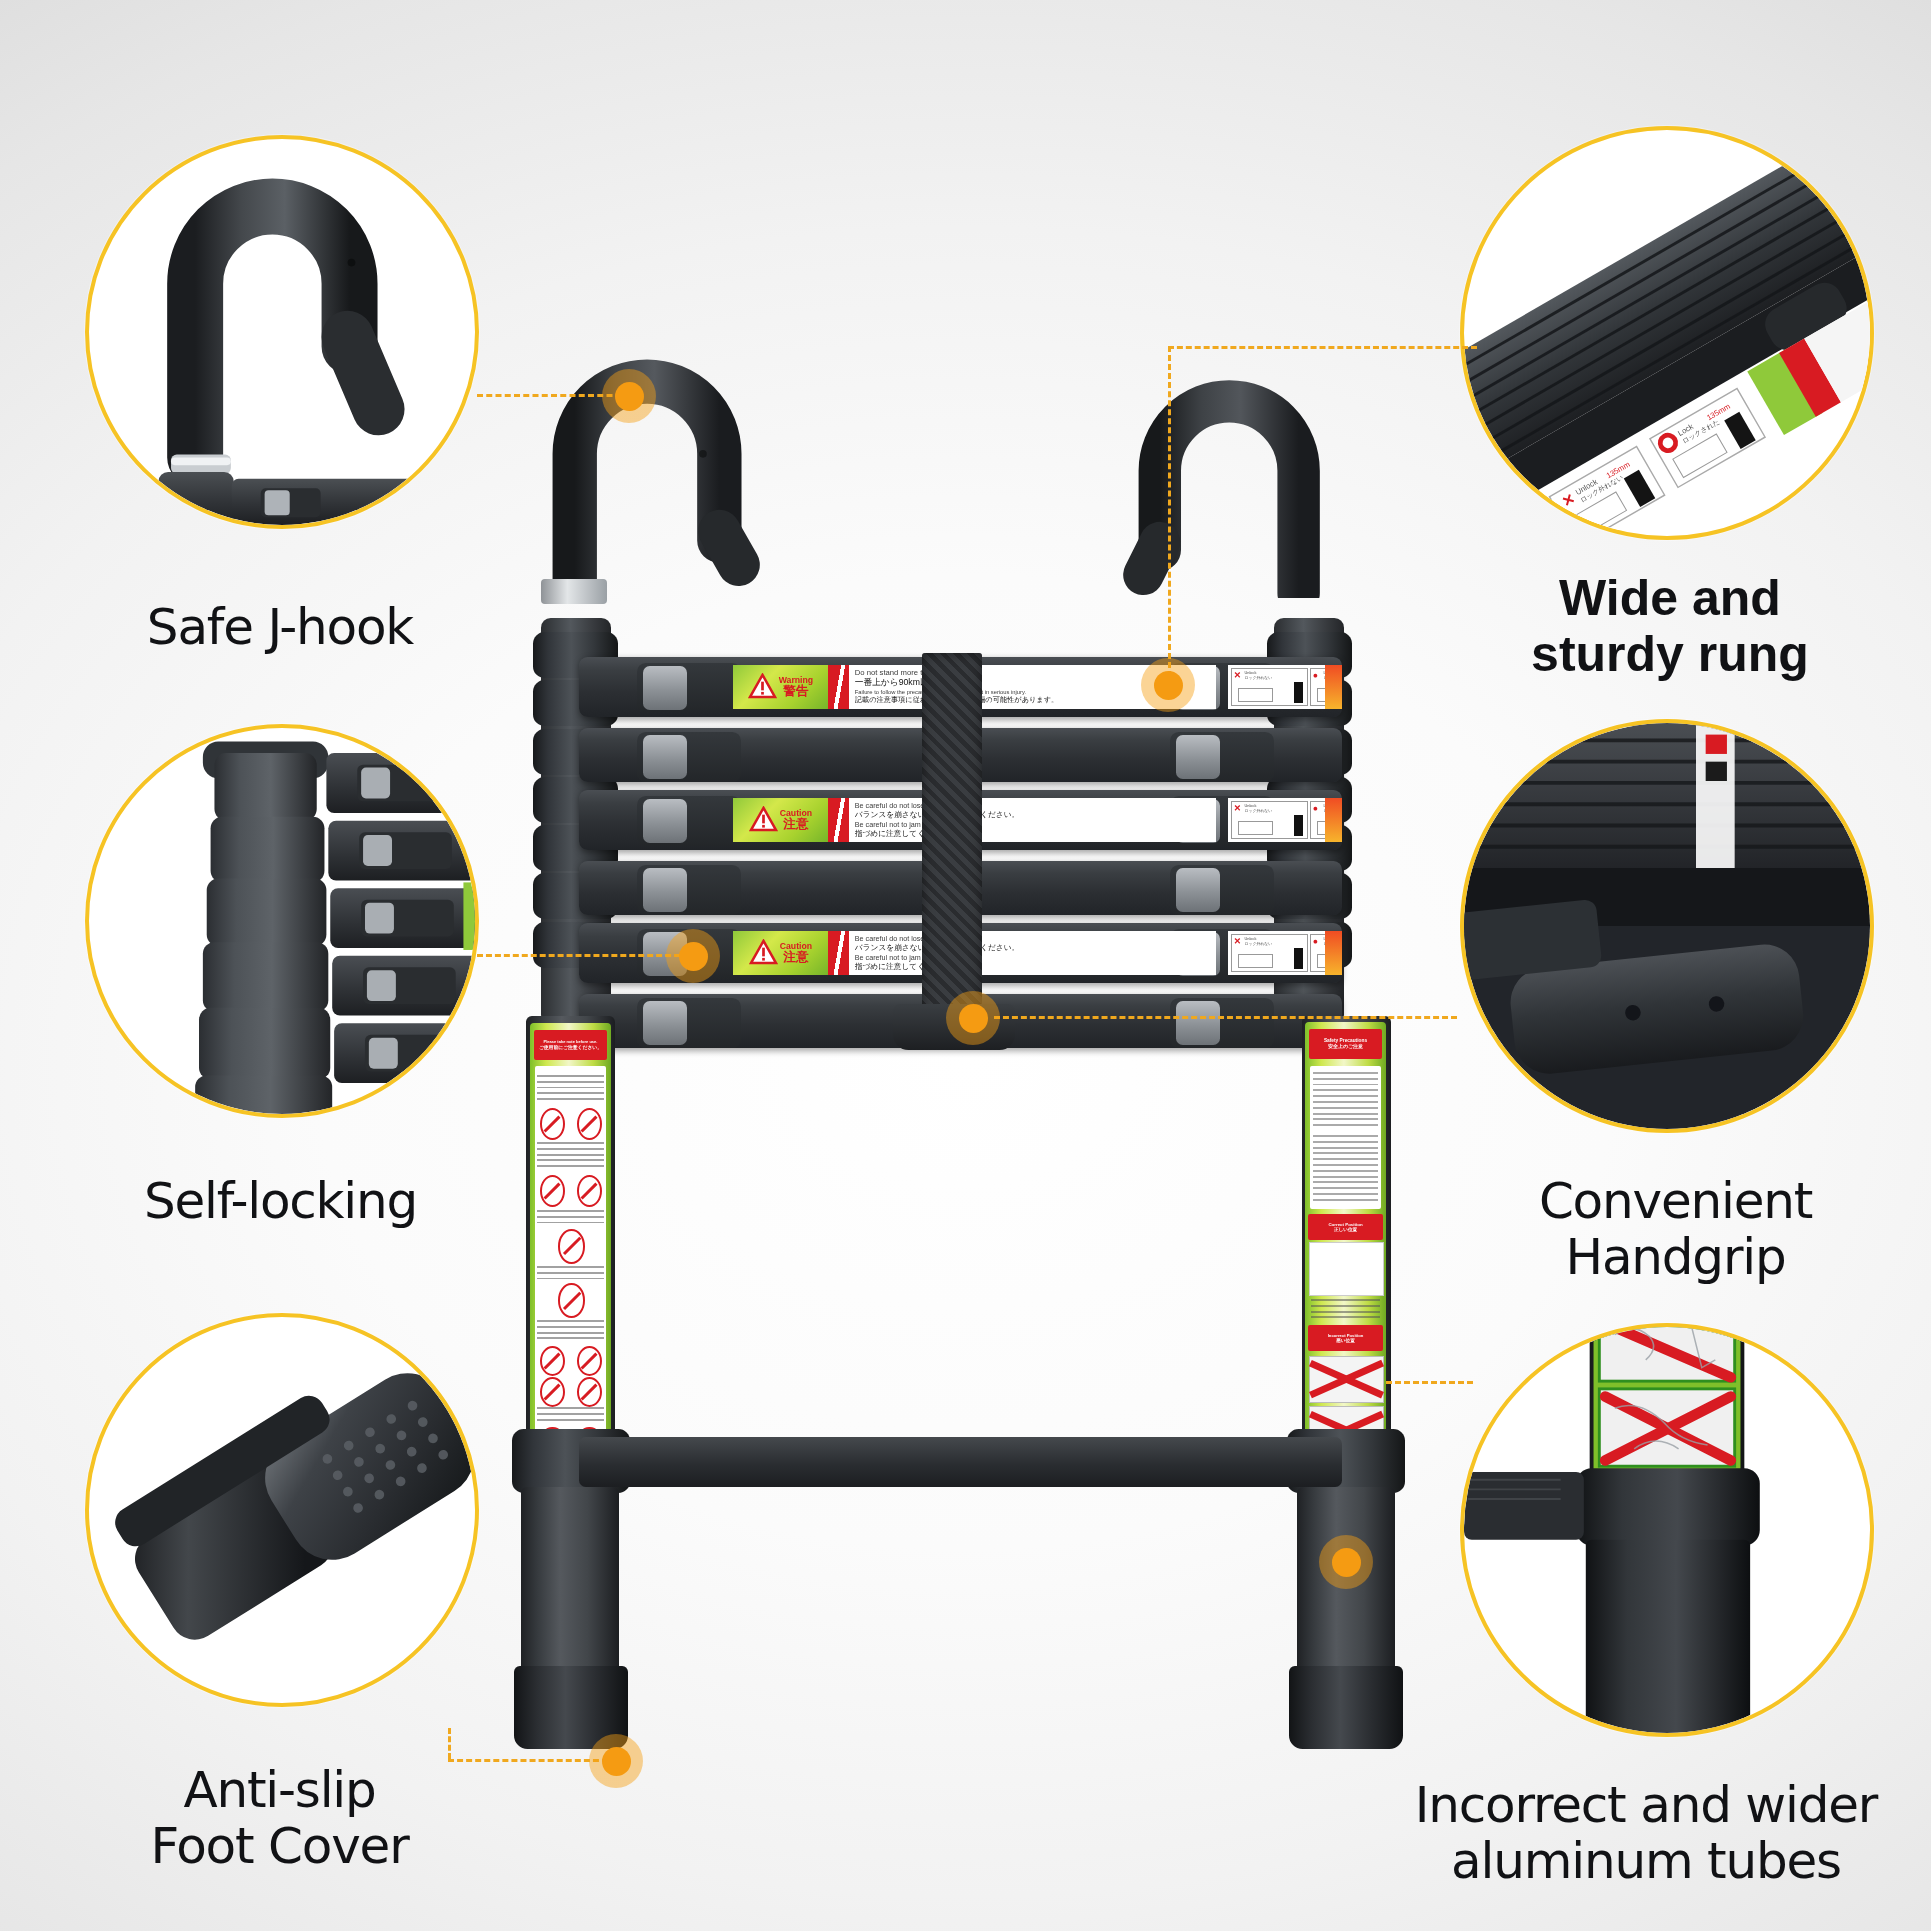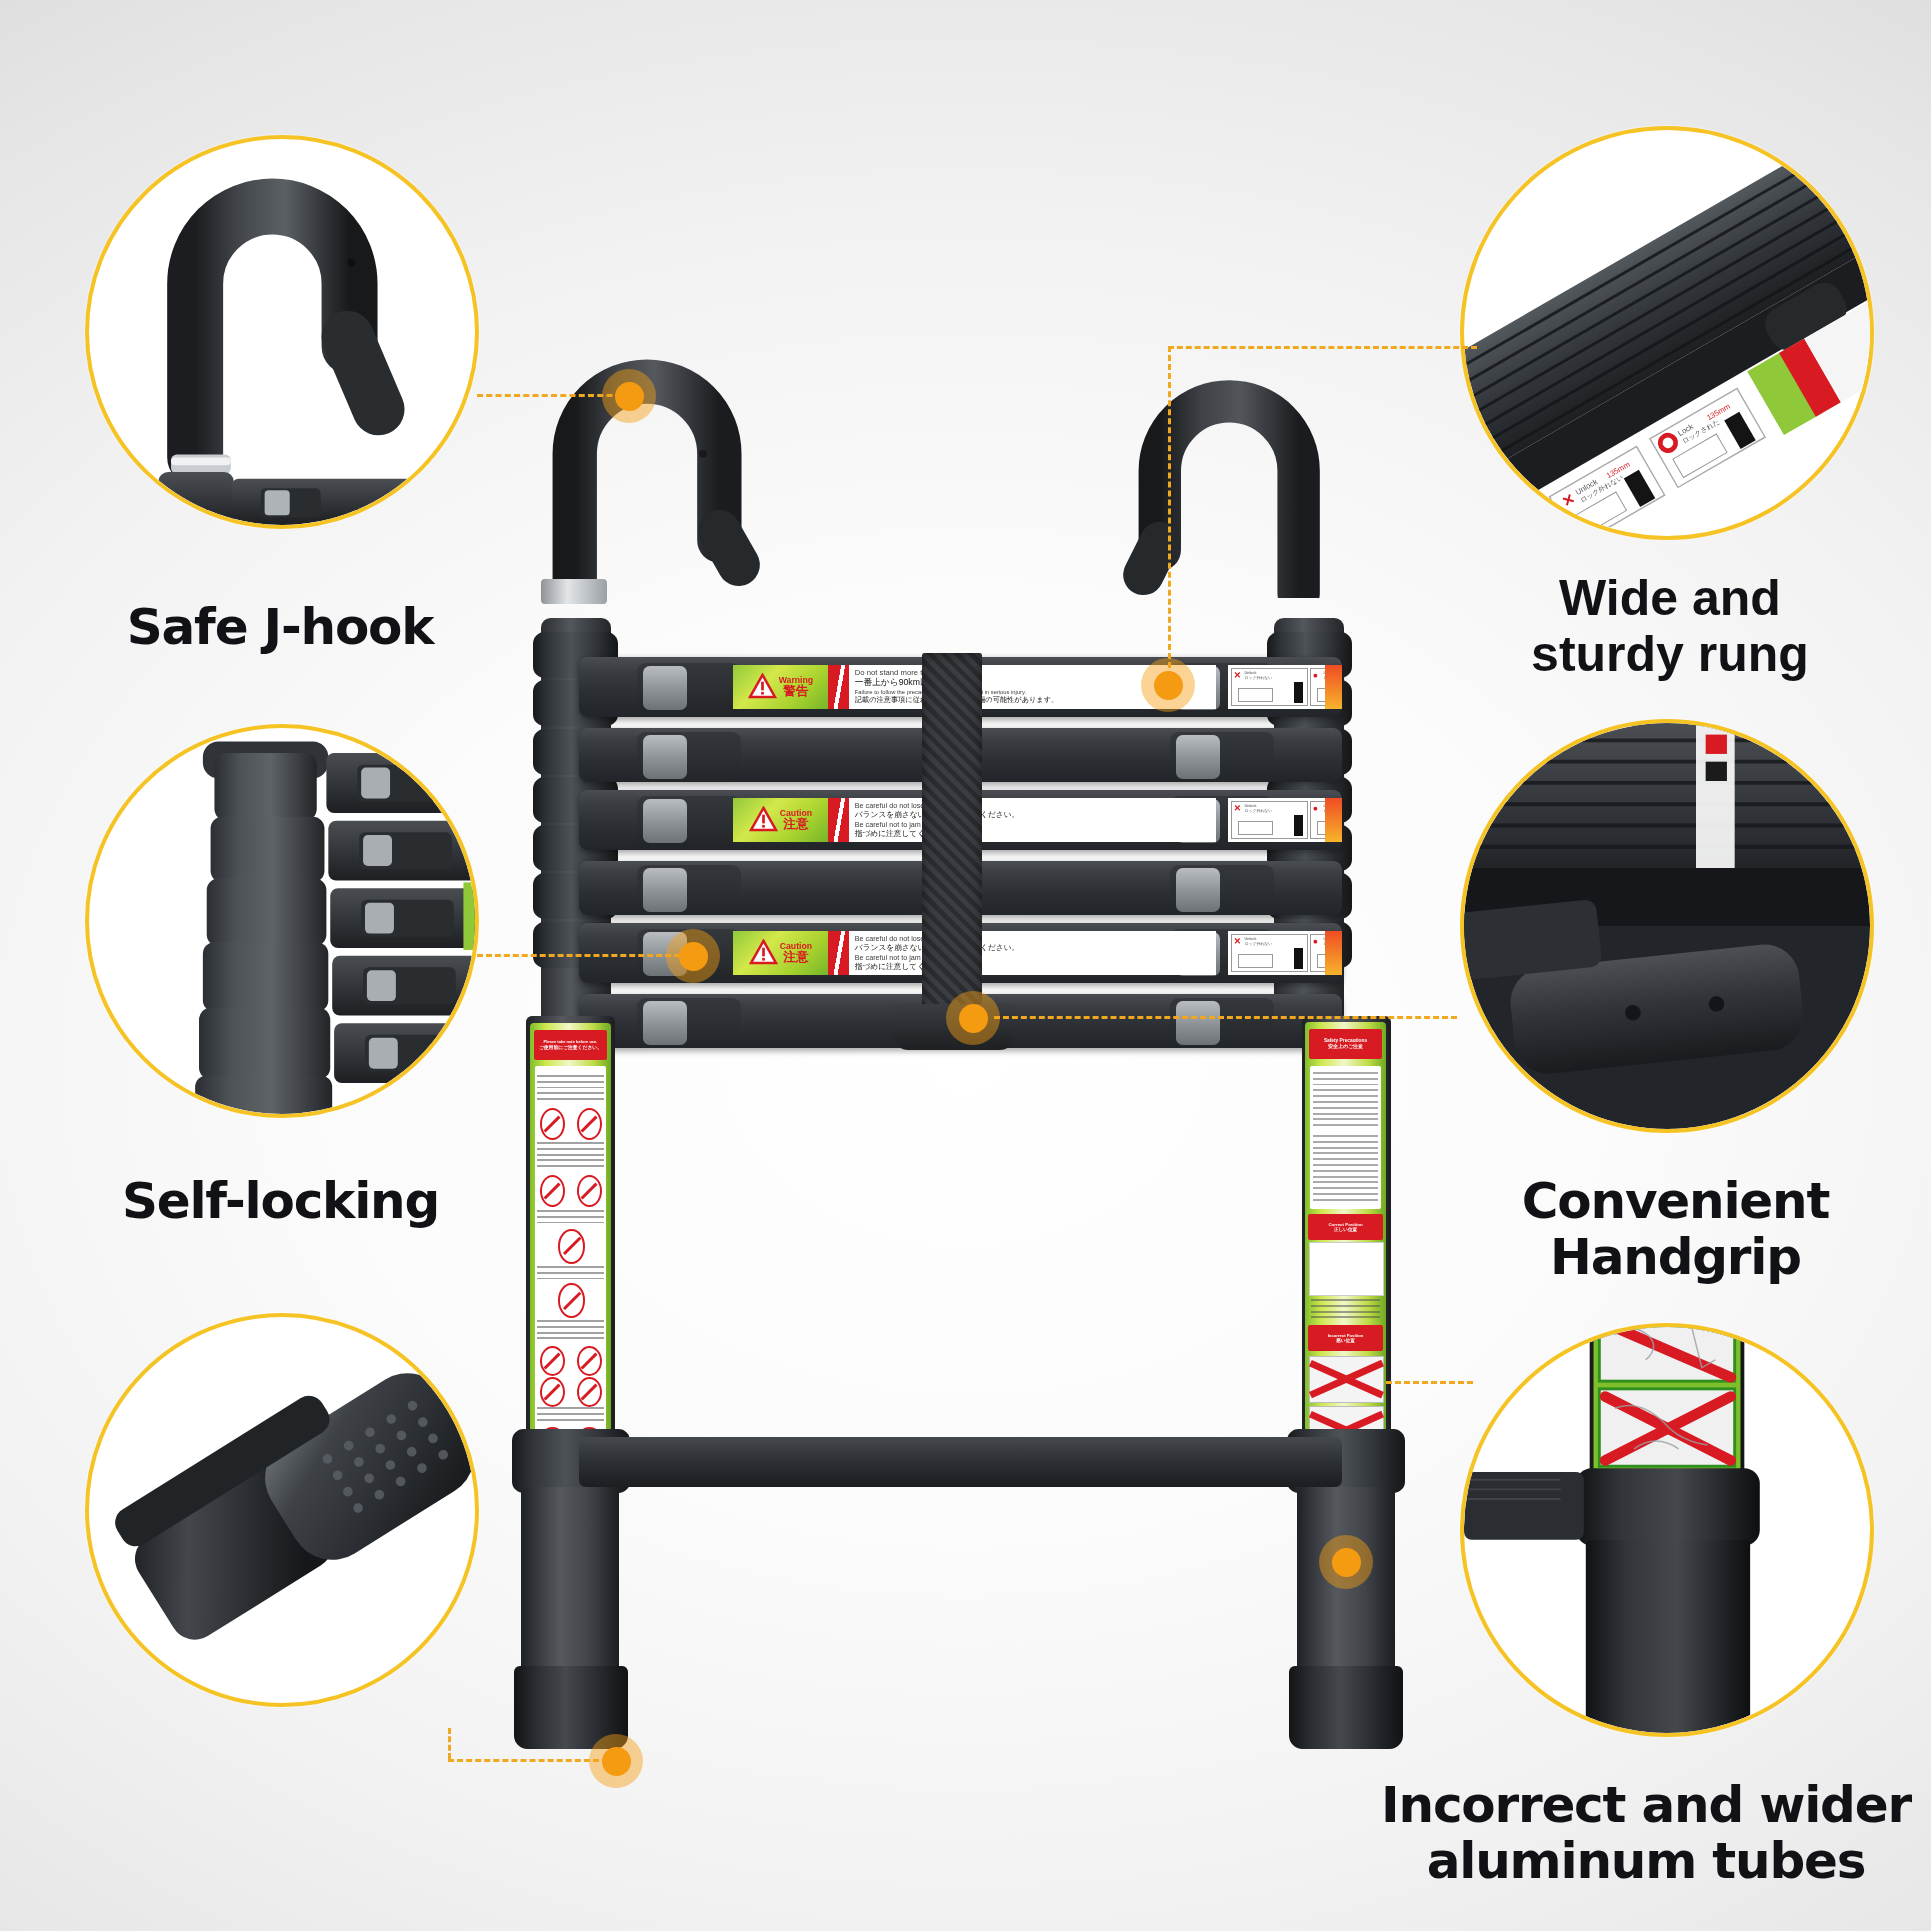--- a/index.html
+++ b/index.html
@@ -17,21 +17,21 @@
   }
   
   .callout{position:absolute;border-radius:50%;background:#ffffff;
            border:4.8px solid #f6c324;overflow:hidden;
            box-shadow:0 0 0 1px rgba(255,255,255,.35);}
   .callout .inner{position:absolute;inset:0;overflow:hidden;border-radius:50%;}
   
   .caption{position:absolute;text-align:center;color:#111215;
            font-weight:700;line-height:1.12;letter-spacing:-0.5px;
            font-family:"Liberation Sans",sans-serif;}
-  .caption.geo{font-family:"DejaVu Sans",sans-serif;letter-spacing:-1.2px;font-weight:700;}
+  .caption.geo{font-family:"DejaVu Sans",sans-serif;letter-spacing:-1.2px;font-weight:400;}
   
   .dash-h{position:absolute;height:0;border-top:3.9px dashed #f0a81e;}
   .dash-v{position:absolute;width:0;border-left:3.9px dashed #f0a81e;}
   
   .marker{position:absolute;width:54px;height:54px;border-radius:50%;
           background:rgba(247,160,20,.45);display:flex;align-items:center;justify-content:center;}
   .marker::after{content:"";width:29px;height:29px;border-radius:50%;background:#f59b12;}
 
   
   #ladder{position:absolute;left:0;top:0;width:1931px;height:1931px;}
@@ -503,20 +503,24 @@
               <circle cx="294" cy="240" r="5"></circle>
               <circle cx="320" cy="240" r="5"></circle>
             <circle cx="346" cy="240" r="5"></circle>
               <circle cx="372" cy="240" r="5"></circle>
           </g>
           <rect x="44" y="112" width="250" height="42" rx="16" fill="#212427"></rect>
         </g>
       </svg>
     </div>
   </div>
+  <div class="caption geo" style="left:48px;top:1762px;width:463px;font-size:50px">
+    <div>Anti-slip</div>
+    <div>Foot Cover</div>
+  </div>
 
   <div class="callout" style="left:1460px;top:126px;width:406px;height:406px">
     <div class="inner">
       <svg viewBox="0 0 420 420" width="406" height="406">
         <defs>
           <linearGradient id="rib" x1="0" y1="0" x2="0" y2="1">
             <stop offset="0%" stop-color="#53585d"></stop>
               <stop offset="50%" stop-color="#32363a"></stop>
             <stop offset="100%" stop-color="#1d1f22"></stop>
           </linearGradient>

